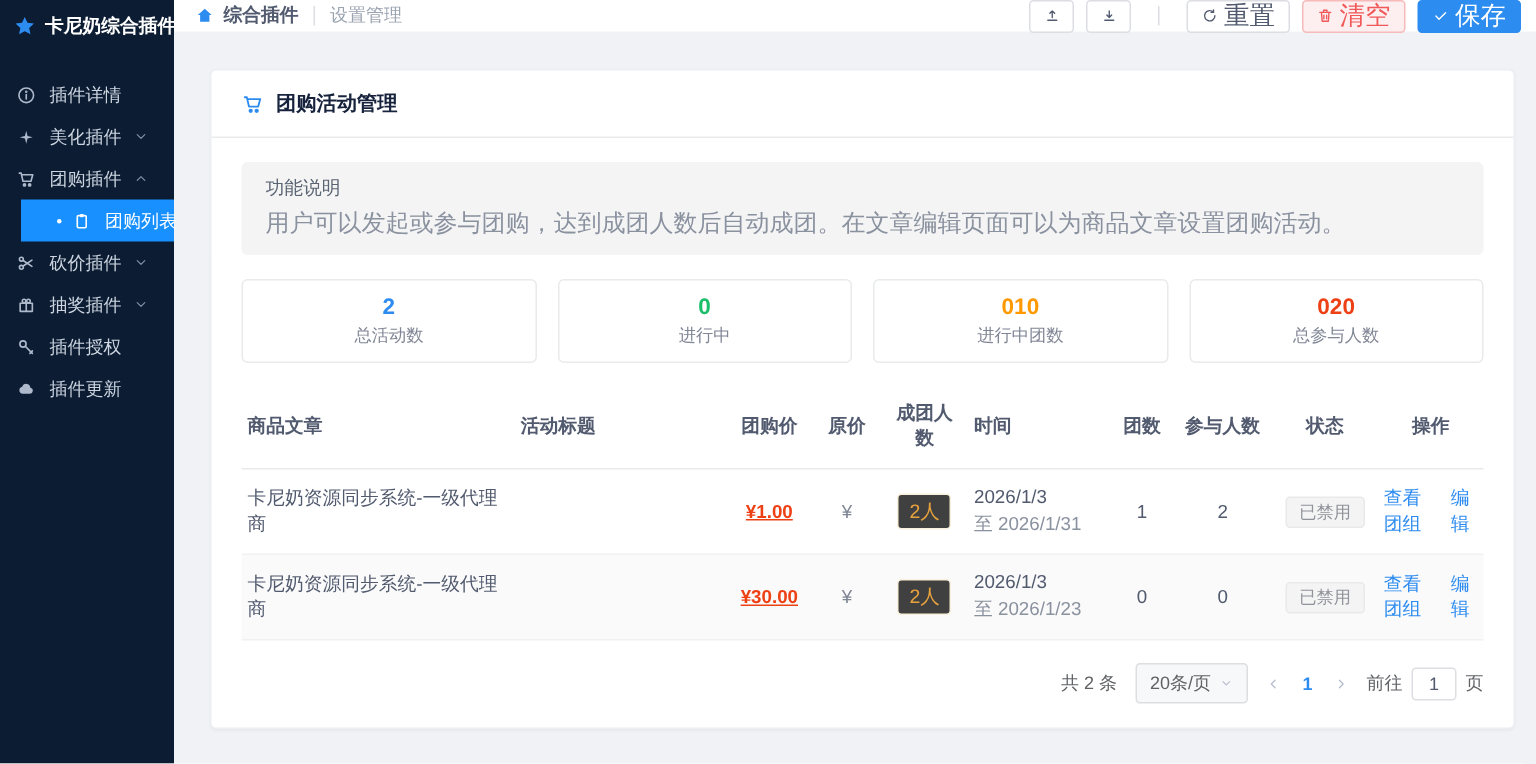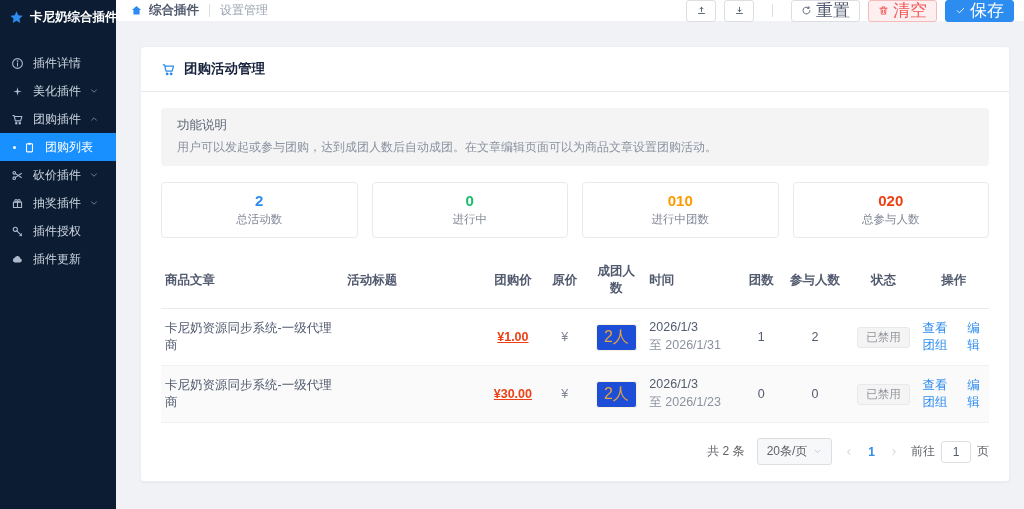--- a/index.html
+++ b/index.html
@@ -14,21 +14,21 @@
   .logo { height:35px; display:flex; align-items:center; padding:0 0 0 9px; gap:6px; }
   .logo .ic { width:15px; height:15px; color:#2d8cf0; }
   .logo-title { color:#fff; font-weight:bold; font-size:12.5px; white-space:nowrap; }
   .menu { padding-top:14px; }
   .menu-item { height:28px; display:flex; align-items:center; padding:0 8px 0 11px; color:#ccd5e0; cursor:pointer; }
   .menu-item .ic { width:13px; height:13px; margin-right:9px; color:#aebacc; }
   .menu-item .lbl { font-size:12px; white-space:nowrap; }
   .menu-item .chev { margin-left:auto; width:10px; height:10px; color:#7f8fa4; }
   .menu-item.active { background:#1890ff; color:#fff; }
   .menu-item.active .ic { color:#fff; }
-  .menu-item.sub { padding-left:13px; }
+  .menu-item.sub { padding-left:24px;margin-left:14px; }
   .dot { width:3px; height:3px; border-radius:50%; background:#fff; margin-right:7px; flex:none; }
 
   
   .right { flex:1; display:flex; flex-direction:column; min-width:0; }
   .topbar { height:21px; background:#fff; display:flex; align-items:center; padding:0 10px 0 14px; flex:none; }
   .topbar .home { width:13px; height:13px; color:#2d8cf0; margin-right:6px; }
   .bc-main { font-weight:bold; color:#515a6e; font-size:12.5px; }
   .vdiv { width:1px; height:13px; background:#dcdee2; margin:0 10px; }
   .bc-sub { color:#9aa3b0; font-size:12px; }
   .top-actions { margin-left:auto; display:flex; align-items:center; gap:8px; }
@@ -41,21 +41,21 @@
   
   .content { flex:1; padding:25px 14px 16px 24px; overflow:hidden; }
   .card { background:#fff; border-radius:4px; border:1px solid #eceef3; box-shadow:0 1px 2px rgba(0,0,0,.04); }
   .card-hd { display:flex; align-items:center; gap:8px; padding:13px 20px; border-bottom:1px solid #e8eaec; }
   .card-hd .ic { width:15px; height:15px; color:#2d8cf0; }
   .card-title { font-size:13.5px; font-weight:bold; color:#17233d; }
   .card-bd { padding:16px 20px 12px; }
 
   .notice { background:#f4f4f5; border-radius:4px; padding:9px 16px 10px; }
   .notice-title { font-size:12.5px; color:#5a6472; margin-bottom:5px; }
-  .notice-desc { font-size:12px; color:#8a919f; }
+  .notice-desc { font-size:16px; color:#8a919f; }
 
   .actions { display:flex; gap:10px; margin-top:14px; }
   .btn { height:30px; padding:0 15px; border:none; border-radius:4px; color:#fff; font-size:12.5px; display:inline-flex; align-items:center; gap:6px; cursor:pointer; font-family:inherit; }
   .btn .ic { width:12px; height:12px; }
   .btn.blue { background:#3498f5; }
   .btn.green { background:#52c41a; }
   .btn.gray { background:#9b9b9b; }
 
   .stats { display:flex; gap:14px; margin-top:16px; }
   .stat { flex:1; border:1px solid #e8eaec; border-radius:4px; text-align:center; padding:9px 0 10px; }
@@ -64,21 +64,21 @@
 
   .tbl { margin-top:14px; }
   .trow { display:grid; grid-template-columns:22% 17% 7% 5.5% 7% 11.5% 5% 8% 8.5% 8.5%; align-items:center; }
   .trow > div { padding:0 4px; }
   .thead { padding:11px 0; border-bottom:1px solid #e8eaec; font-weight:bold; color:#515a6e; font-size:12.5px; }
   .tr { padding:11px 0; border-bottom:1px solid #f0f1f3; font-size:12.5px; }
   .tr:nth-child(odd) { background:#fafafa; }
   .c { text-align:center; }
   .price { color:#ed4014; font-weight:bold;text-decoration:underline; }
   .orig { color:#808695; }
-  .badge-warn { display:inline-block; background:#1d4ed8; color:#e6a23c; border:1px solid #faf0dc; border-radius:3px; padding:2px 7px; font-size:16px; }
+  .badge-warn { display:inline-block; background:#404040; color:#e6a23c; border:1px solid #faf0dc; border-radius:3px; padding:2px 7px; font-size:13px; }
   .badge-info { display:inline-block; background:#f4f4f5; color:#909399; border:1px solid #e9e9eb; border-radius:3px; padding:2px 8px; font-size:11.5px; }
   .dt1 { color:#515a6e; }
   .dt2 { color:#8a919f; margin-top:3px; }
   .link { color:#2d8cf0; cursor:pointer; }
   .ops { display:flex; gap:9px; justify-content:center; }
 
   .pager { display:flex; align-items:center; justify-content:flex-end; gap:12px; margin-top:15px; padding-bottom:4px; color:#606266; font-size:12px; }
   .psize { display:flex; align-items:center; gap:6px; border:1px solid #dcdee2; background:#f7f8fa; border-radius:3px; padding:4px 9px; cursor:pointer; color:#606266; }
   .psize .ic { width:9px; height:9px; color:#b4bccc; }
   .pnav { display:flex; align-items:center; gap:14px; }

